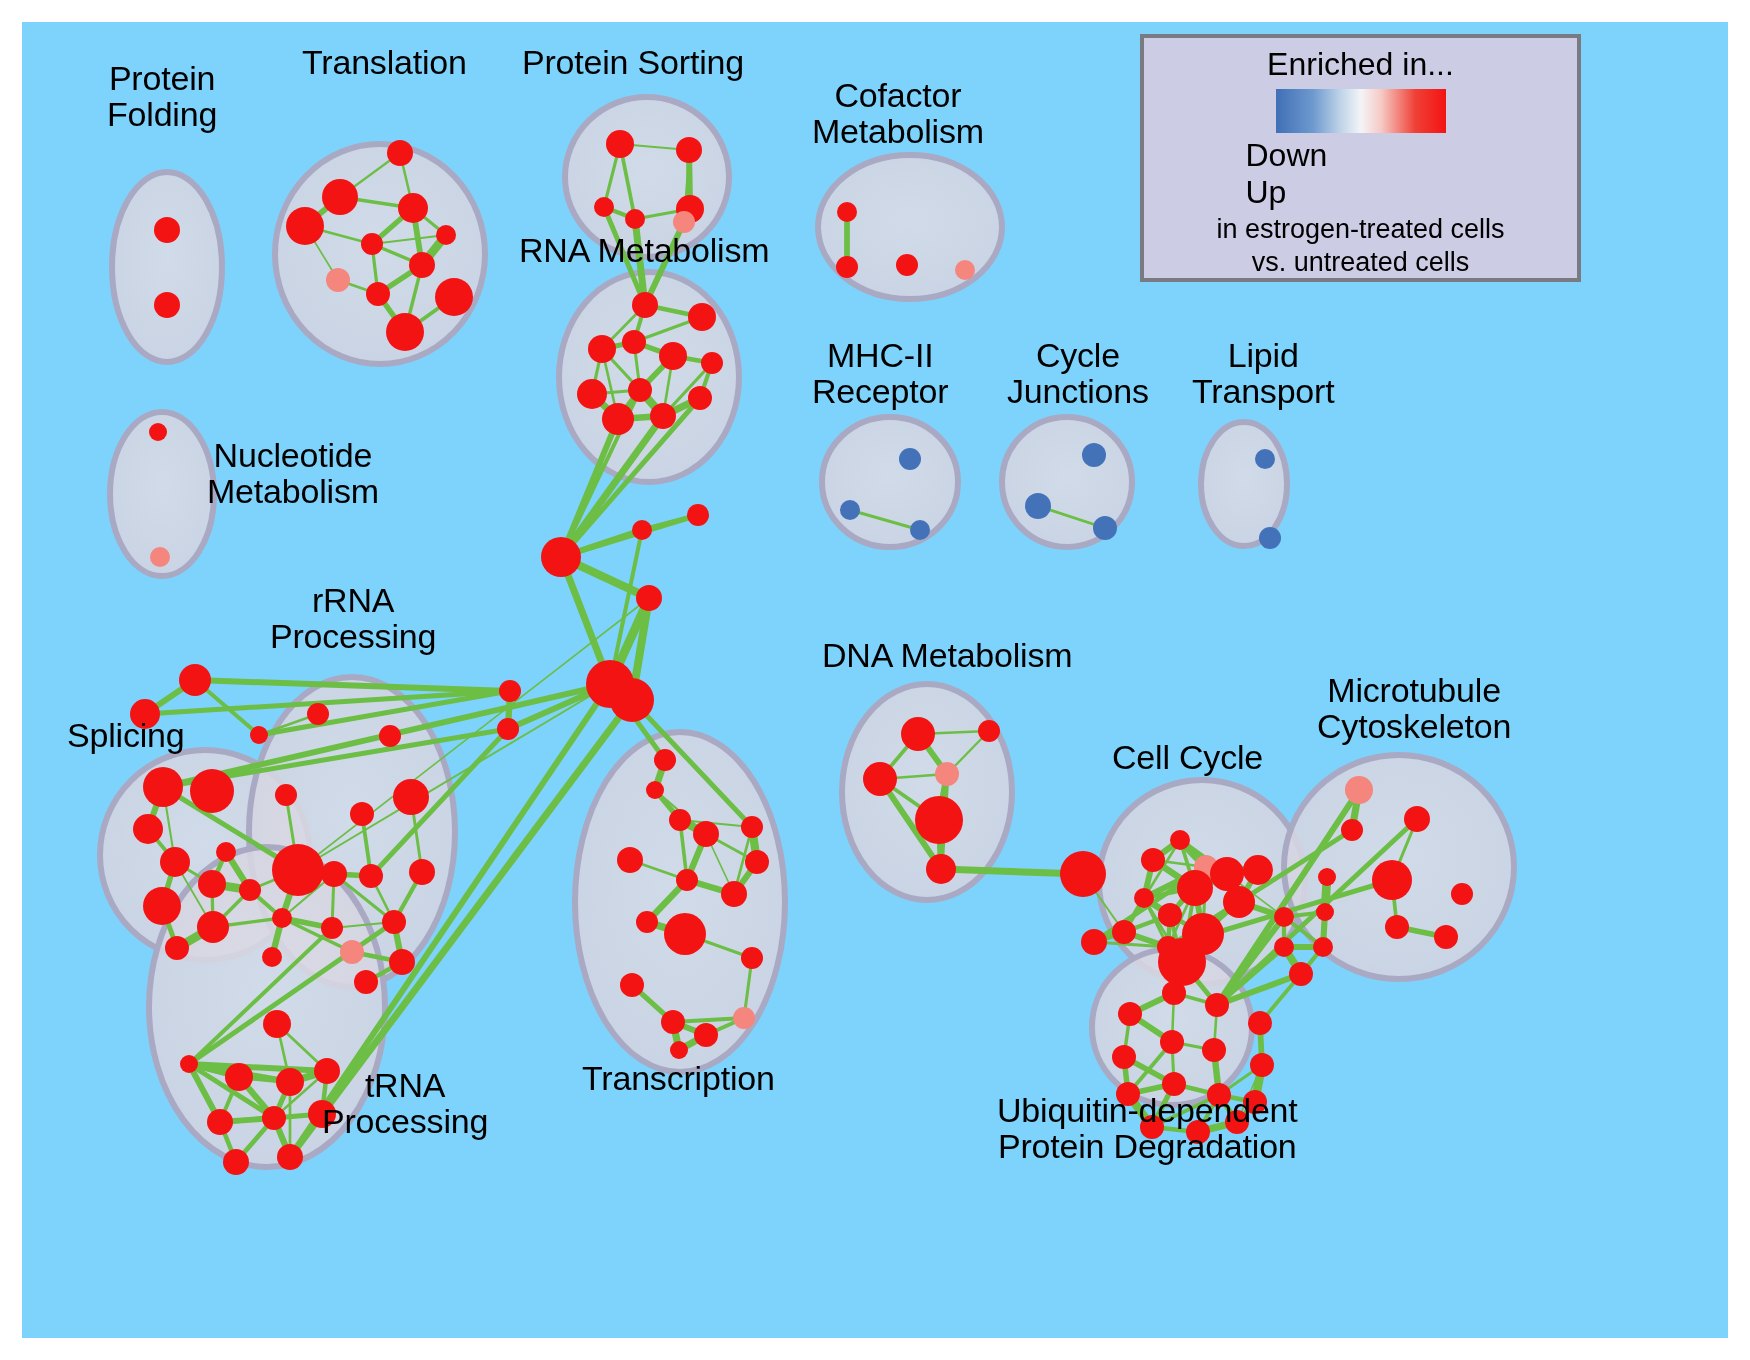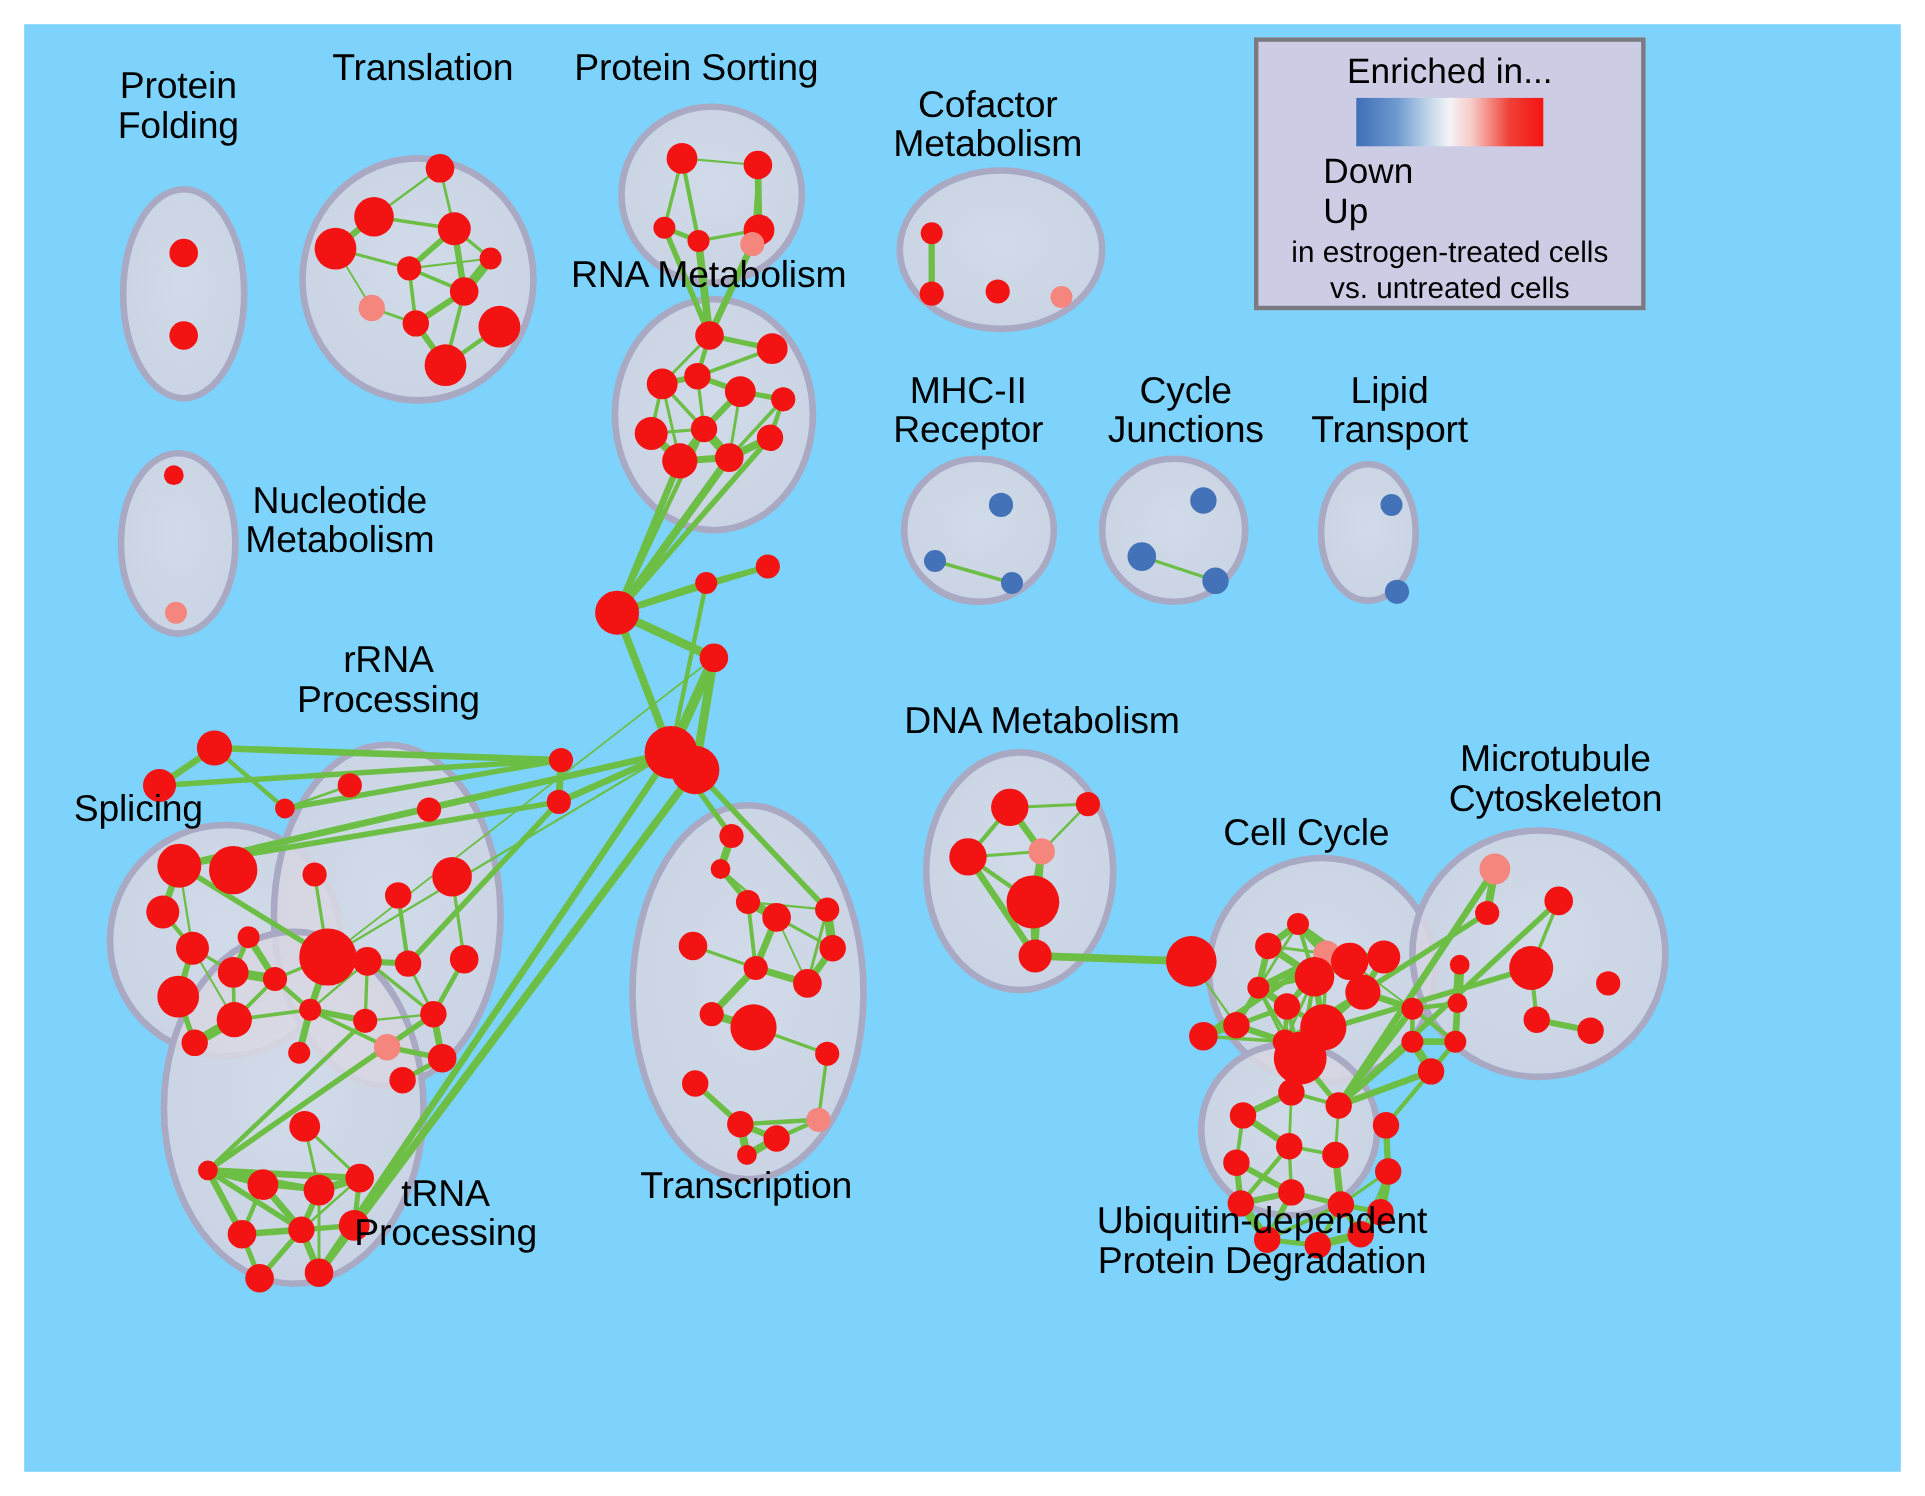--- a/index.html
+++ b/index.html
@@ -26,21 +26,21 @@
     line-height:1.07;
     font-weight:400;
     white-space:pre;
     text-align:center;
     letter-spacing:-0.2px;
     pointer-events:none;
   }
   #legend{
     position:absolute;
     left:1118px;top:12px;
-    width:356px;height:248px;
+    width:441px;height:248px;
     background:#ccccE4;
     border:4px solid #7a7a82;
     box-sizing:border-box;
     display:flex;flex-direction:column;
     align-items:center;
     padding-top:8px;
   }
   #legend .legend-title{
     font-size:32px;color:#000;margin-bottom:6px;
   }
@@ -529,21 +529,21 @@
     </svg>
 
     <div id="labelLayer">
         <div class="cluster-label" style="left: 85px; top: 38px;">Protein
 Folding</div>
         <div class="cluster-label" style="left: 280px; top: 22px;">Translation</div>
         <div class="cluster-label" style="left: 500px; top: 22px;">Protein Sorting</div>
         <div class="cluster-label" style="left: 497px; top: 210px;">RNA Metabolism</div>
         <div class="cluster-label" style="left: 790px; top: 55px;">Cofactor
 Metabolism</div>
-        <div class="cluster-label" style="left: 185px; top: 415px; margin-left: 16px;">Nucleotide
+        <div class="cluster-label" style="left: 185px; top: 415px;">Nucleotide
 Metabolism</div>
         <div class="cluster-label" style="left: 790px; top: 315px;">MHC-II
 Receptor</div>
         <div class="cluster-label" style="left: 985px; top: 315px;">Cycle
 Junctions</div>
         <div class="cluster-label" style="left: 1170px; top: 315px;">Lipid
 Transport</div>
         <div class="cluster-label" style="left: 45px; top: 695px;">Splicing</div>
         <div class="cluster-label" style="left: 248px; top: 560px;">rRNA
 Processing</div>

